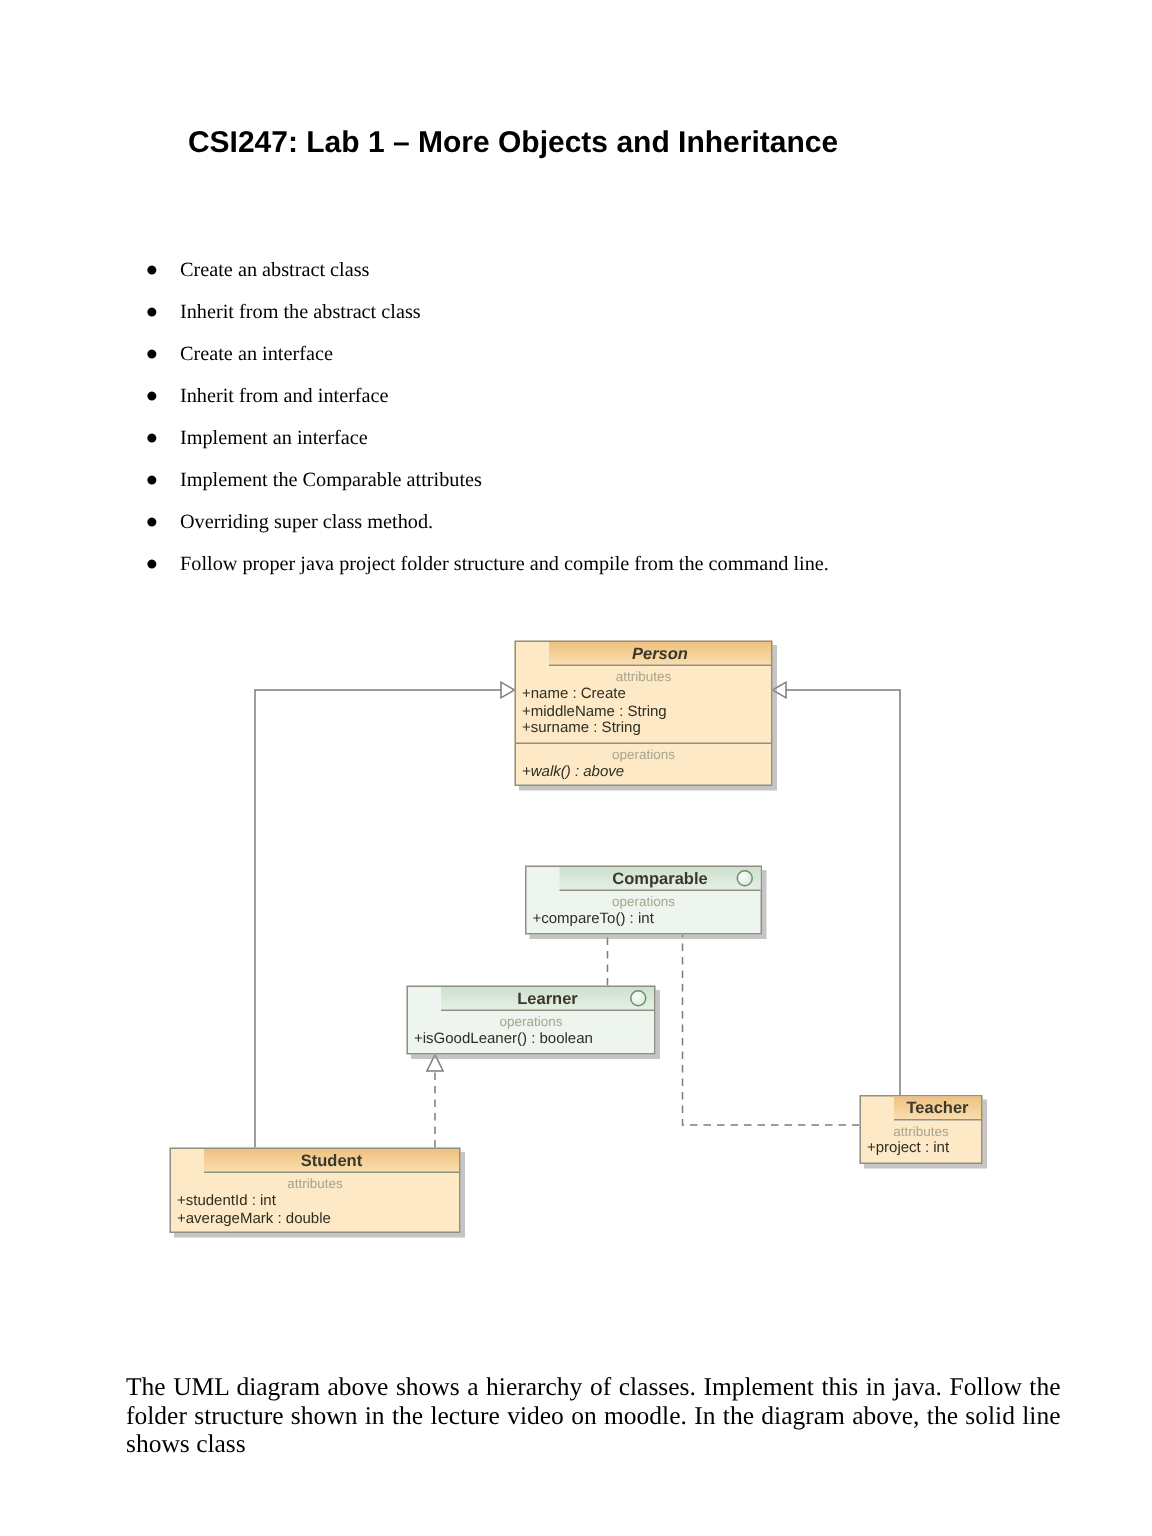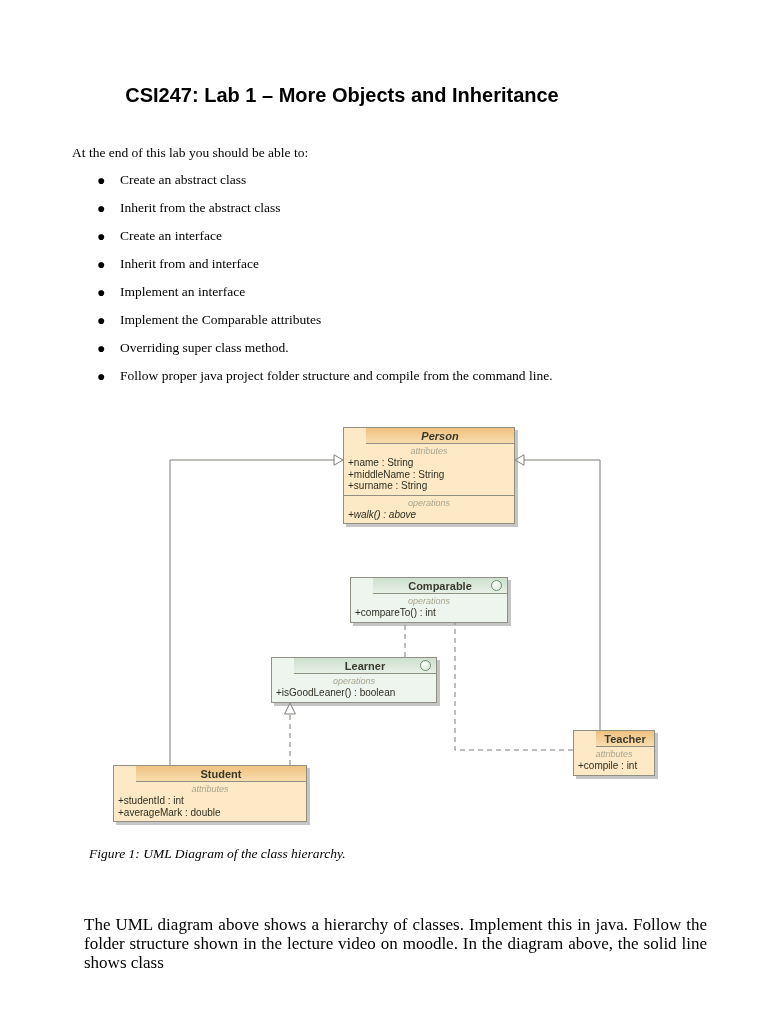--- a/index.html
+++ b/index.html
@@ -40,21 +40,21 @@
   .uml-box.green{background:#eef5ee;}
   .uml-box.green .uml-header{background:linear-gradient(to bottom,#cde0cd,#e6f0e6);}
   .uml-header{
     position:relative;text-align:center;font-size:11px;font-weight:bold;
     color:#39392b;padding:2px 4px 1px;border-bottom:1px solid #8f8f82;line-height:12px;margin-left:22px;
   }
   .abstract-name{font-style:italic;}
   .uml-compartment{padding:2px 0 3px;}
   .uml-compartment + .uml-compartment{border-top:1px solid #8f8f82;}
   .uml-label{
-    text-align:center;font-style:italic;font-size:9px;color:#a8a48e;line-height:11px;
+    text-align:center;font-size:9px;color:#a8a48e;line-height:11px;
   }
   .uml-member{font-size:10px;color:#2e2e22;padding-left:4px;line-height:11.5px;}
   .uml-member.abstract{font-style:italic;}
   .iface-ball{
     position:absolute;right:5px;top:2px;width:9px;height:9px;border-radius:50%;
     border:1px solid #6d906d;
     background:radial-gradient(circle at 35% 35%, #ffffff, #cfe3cf);
   }
   .person{left:343px;top:427px;width:170px;}
   .comparable{left:350px;top:577px;width:156px;}
@@ -62,21 +62,20 @@
   .teacher{left:573px;top:730px;width:80px;}
   .student{left:113px;top:765px;width:192px;}
 </style>
 </head>
 <body>
 
 <div class="page">
 
   <h1 class="title">CSI247: Lab 1 – More Objects and Inheritance</h1>
 
-  <div class="intro">At the end of this lab you should be able to:</div>
 
   <ul class="bullets">
     <li><span class="dot">●</span><span>Create an abstract class</span></li>
     <li><span class="dot">●</span><span>Inherit from the abstract class</span></li>
     <li><span class="dot">●</span><span>Create an interface</span></li>
     <li><span class="dot">●</span><span>Inherit from and interface</span></li>
     <li><span class="dot">●</span><span>Implement an interface</span></li>
     <li><span class="dot">●</span><span>Implement the Comparable attributes</span></li>
     <li><span class="dot">●</span><span>Overriding super class method.</span></li>
     <li><span class="dot">●</span><span>Follow proper java project folder structure and compile from the command line.</span></li>
@@ -111,21 +110,21 @@
         <polygon points="290,283 284.6,294 295.4,294" fill="#ffffff" stroke="#7d7d75" stroke-width="1"></polygon>
       </g>
     </svg>
 
     <div class="uml-box orange person">
       <div class="uml-header">
         <span class="abstract-name">Person</span>
       </div>
       <div class="uml-compartment">
         <div class="uml-label">attributes</div>
-        <div class="uml-member">+name : String</div>
+        <div class="uml-member">+name : Create</div>
         <div class="uml-member">+middleName : String</div>
         <div class="uml-member">+surname : String</div>
       </div>
       <div class="uml-compartment">
         <div class="uml-label">operations</div>
         <div class="uml-member abstract">+walk() : above</div>
       </div>
     </div>
 
     <div class="uml-box green comparable">
@@ -149,34 +148,33 @@
         <div class="uml-member">+isGoodLeaner() : boolean</div>
       </div>
     </div>
 
     <div class="uml-box orange teacher">
       <div class="uml-header">
         <span>Teacher</span>
       </div>
       <div class="uml-compartment">
         <div class="uml-label">attributes</div>
-        <div class="uml-member">+compile : int</div>
+        <div class="uml-member">+project : int</div>
       </div>
     </div>
 
     <div class="uml-box orange student">
       <div class="uml-header">
         <span>Student</span>
       </div>
       <div class="uml-compartment">
         <div class="uml-label">attributes</div>
         <div class="uml-member">+studentId : int</div>
         <div class="uml-member">+averageMark : double</div>
       </div>
     </div>
 
   </div>
 
-  <div class="caption">Figure 1: UML Diagram of the class hierarchy.</div>
 
   <p class="body-par">The UML diagram above shows a hierarchy of classes. Implement this in java.  Follow the folder structure shown in the lecture video on moodle. In the diagram above, the solid line shows class</p>
 
 </div>
 
 </body></html>

